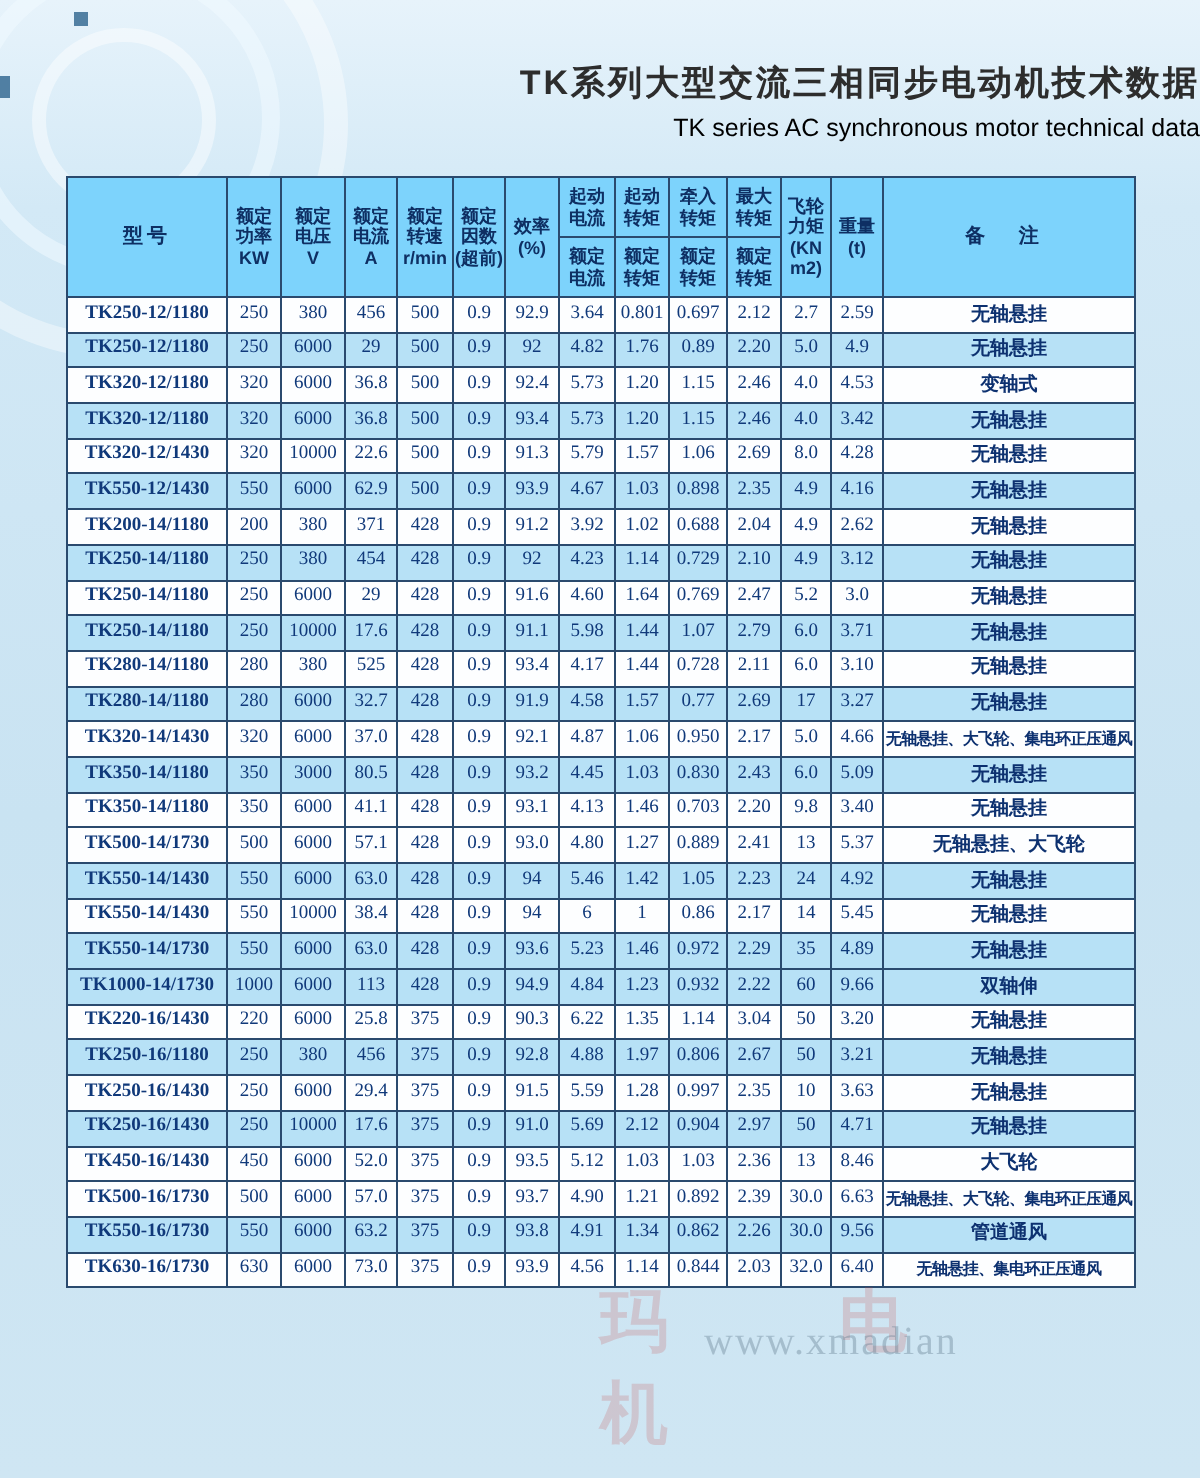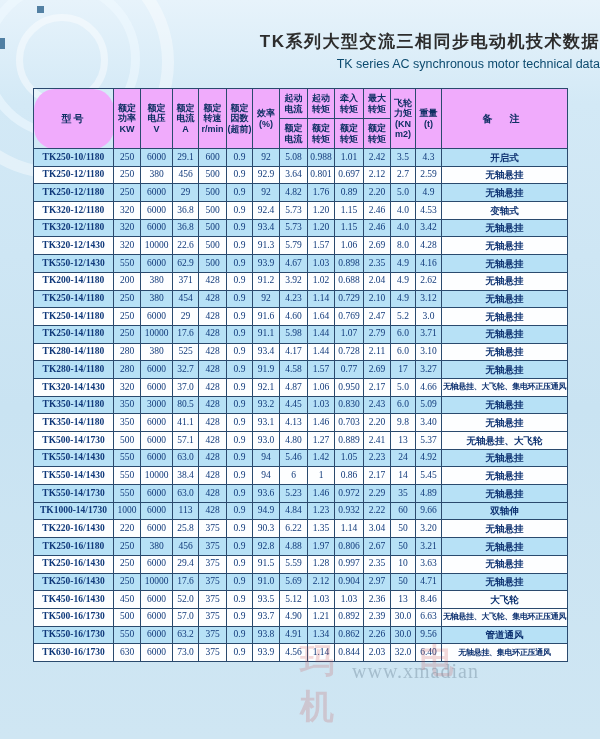--- a/index.html
+++ b/index.html
@@ -12,37 +12,37 @@
   .ring{position:absolute;border-radius:50%;pointer-events:none;}
   .ring1{width:210px;height:210px;left:-60px;top:-55px;border:12px solid rgba(255,255,255,0.40);}
   .ring2{width:140px;height:140px;left:-18px;top:-20px;border:9px solid rgba(240,250,255,0.55);}
   .ring3{width:78px;height:78px;left:16px;top:14px;border:7px solid rgba(255,255,255,0.45);}
   .sq{position:absolute;background:#205a86;opacity:.75;}
   .sq1{left:37px;top:6px;width:7px;height:7px;}
   .sq2{left:0;top:38px;width:5px;height:11px;}
 
   .titles{position:absolute;left:0;right:0;top:30px;text-align:right;margin-left:44px;}
   .title-cn{font-size:17px;font-weight:bold;color:#2d2d2d;letter-spacing:1.5px;}
-  .title-en{font-size:12.5px;color:#0c4a6e;margin-top:4px;}
+  .title-en{font-size:12.5px;color:#000000;margin-top:4px;}
 
   .tbl-wrap{position:absolute;left:33px;top:88px;}
   table{border-collapse:collapse;table-layout:fixed;width:534px;}
   th,td{border:1px solid #2a4a6e;padding:0;text-align:center;overflow:hidden;white-space:nowrap;}
   table{border:1px solid #18324f;}
 
   thead th{
-    background:#f0abfc;color:#0e2f63;font-size:9px;font-weight:bold;
+    background:#7dd3fc;color:#0e2f63;font-size:9px;font-weight:bold;
     height:58px;vertical-align:middle;line-height:1.2;
   }
   thead .lbl{line-height:1.15;}
   th.split{vertical-align:top;}
   .half{height:29px;display:flex;flex-direction:column;justify-content:center;}
   .half.top{border-bottom:1px solid #2a4a6e;}
   .remark-h{letter-spacing:7px;font-size:10px;}
-  .model-h{font-size:10px;letter-spacing:2px;border-radius:21px;}
+  .model-h{font-size:10px;letter-spacing:2px;}
 
   tbody td{
     height:16.7px;font-size:9.5px;color:#10397a;line-height:1;
     font-family:"Liberation Serif",serif;
   }
   tbody tr.odd td{background:#fdfeff;}
   tbody tr.even td{background:#b7e1f6;}
   tbody td.model{font-weight:bold;font-size:9.5px;}
   tbody td.remark{font-family:"Liberation Sans",sans-serif;font-weight:bold;font-size:9.5px;color:#0d3170;}
   tbody td.remark.rk-small{font-size:8px;letter-spacing:-0.3px;}
@@ -169,36 +169,20 @@
       <th>
         <div class="lbl">重量</div>
         <div class="lbl">(t)</div>
       </th>
       <th class="remark-h">
         <div class="lbl">备 注</div>
       </th>
     </tr>
   </thead>
   <tbody>
-        <tr class="even">
-          <td class="model">TK250-10/1180</td>
-          <td>250</td>
-          <td>6000</td>
-          <td>29.1</td>
-          <td>600</td>
-          <td>0.9</td>
-          <td>92</td>
-          <td>5.08</td>
-          <td>0.988</td>
-          <td>1.01</td>
-          <td>2.42</td>
-          <td>3.5</td>
-          <td>4.3</td>
-          <td class="remark">开启式</td>
-        </tr>
         <tr class="odd">
           <td class="model">TK250-12/1180</td>
           <td>250</td>
           <td>380</td>
           <td>456</td>
           <td>500</td>
           <td>0.9</td>
           <td>92.9</td>
           <td>3.64</td>
           <td>0.801</td>

